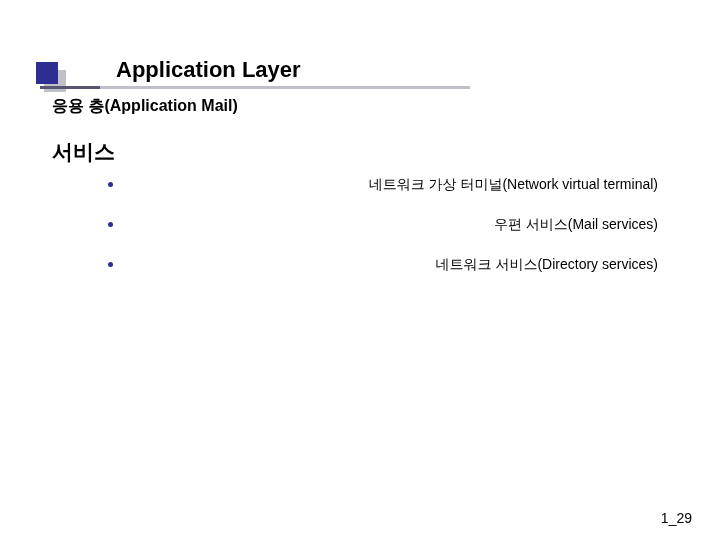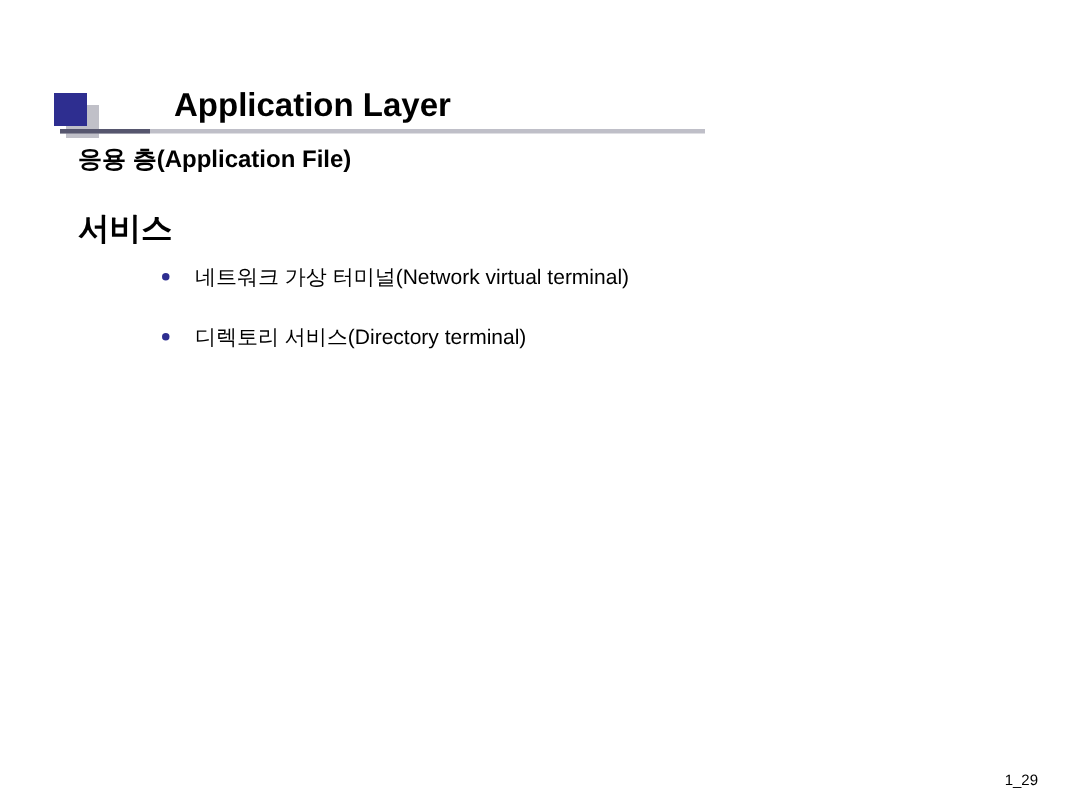--- a/index.html
+++ b/index.html
@@ -86,20 +86,21 @@
     top: 138px;
     font-size: 21px;
     font-weight: 700;
     color: #000000;
   }
   .items {
     position: absolute;
     left: 108px;
     top: 176px;
     width: 550px;
+    text-align: right;
   }
   .item {
     font-size: 14px;
     color: #000000;
     margin-bottom: 22px;
     position: relative;
     padding-left: 22px;
   }
   .dot {
     position: absolute;
@@ -107,47 +108,51 @@
     top: 6px;
     width: 5px;
     height: 5px;
     border-radius: 50%;
     background: #2e2e90;
   }
   .pagenum {
     position: absolute;
     right: 28px;
     bottom: 14px;
-    font-size: 10px;
+    font-size: 14px;
     color: #000000;
   }
 </style>
 </head>
 <body>
 
 <div class="slide">
 
   <div class="title-row">
     <div class="bullet-block">
       <div class="sq-shadow"></div>
       <div class="sq-main"></div>
     </div>
     <div class="rule"></div>
     <div class="rule-dark"></div>
     <div class="title-text">Application Layer</div>
   </div>
 
-  <div class="heading1">응용 층(Application File)</div>
+  <div class="heading1">응용 층(Application Mail)</div>
   <div class="heading2">서비스</div>
 
   <div class="items">
     <div class="item">
       <span class="dot"></span>
       <span>네트워크 가상 터미널(Network virtual terminal)</span>
     </div>
     <div class="item">
       <span class="dot"></span>
-      <span>디렉토리 서비스(Directory terminal)</span>
+      <span>우편 서비스(Mail services)</span>
+    </div>
+    <div class="item">
+      <span class="dot"></span>
+      <span>네트워크 서비스(Directory services)</span>
     </div>
   </div>
 
   <div class="pagenum">1_29</div>
 </div>
 
 </body></html>

